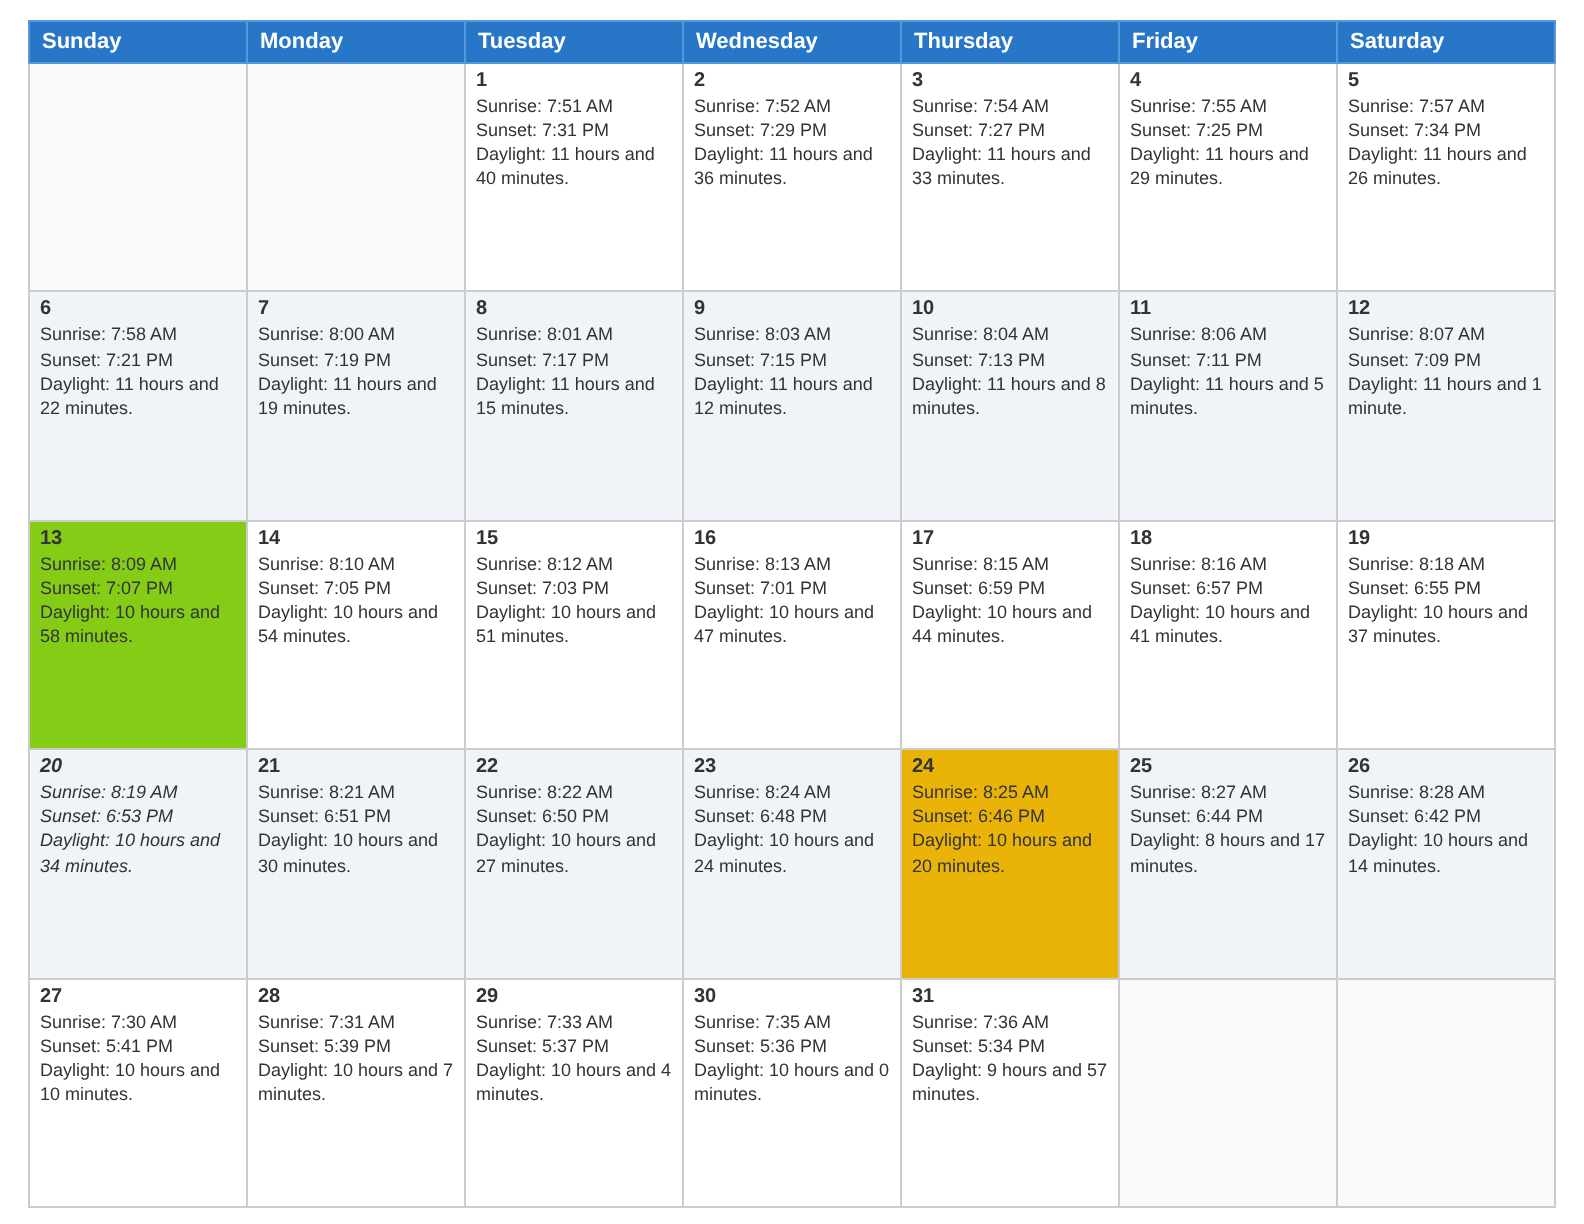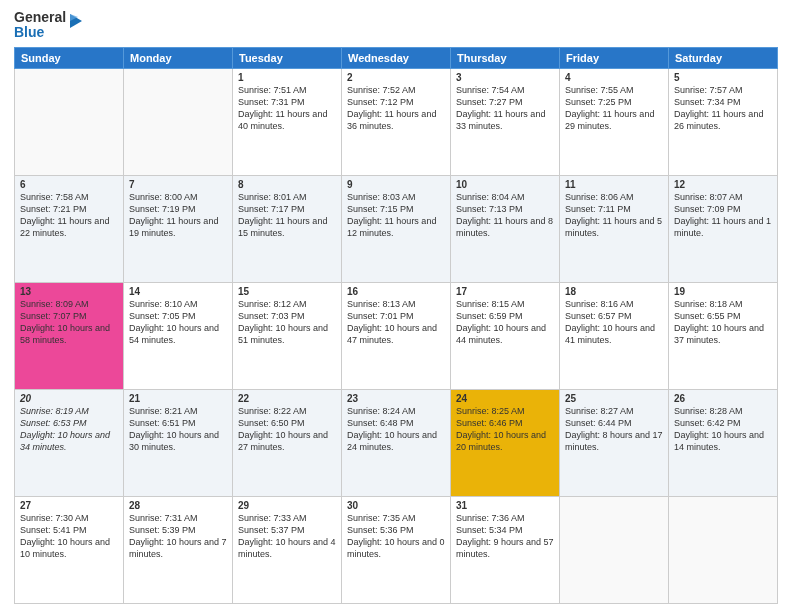--- a/index.html
+++ b/index.html
@@ -82,40 +82,20 @@
       color: #333;
     }
     .empty-cell {
       background: #f9f9f9 !important;
     }
   </style>
 </head>
 <body>
 
 <div class="page">
-  <div class="header">
-    <div class="logo-container">
-    <div style="display:flex;align-items:center;gap:0px;">
-      <div style="display:flex;flex-direction:column;line-height:1.1;">
-        <span style="font-size:14px;font-weight:bold;color:#333;">General</span>
-        <span style="font-size:14px;font-weight:bold;color:#1a6fb5;">Blue</span>
-      </div>
-      <div style="margin-left:2px;margin-top:-4px;">
-        <svg width="14" height="22" viewBox="0 0 14 22">
-          <polygon points="2,4 14,11 2,18" fill="#1a6fb5"></polygon>
-          <polygon points="2,4 10,7 2,11" fill="#5ba3e0" opacity="0.7"></polygon>
-        </svg>
-      </div>
-    </div>
-  </div>
-    <div class="title-area">
-      <div class="month-title"></div>
-      <div class="location"></div>
-    </div>
-  </div>
 
   <table class="calendar-table">
     <thead>
       <tr id="header-row">
           <th>Sunday</th>
           <th>Monday</th>
           <th>Tuesday</th>
           <th>Wednesday</th>
           <th>Thursday</th>
           <th>Friday</th>
@@ -128,21 +108,21 @@
           <td class="empty-cell" style="background: rgb(255, 255, 255);"></td>
           <td style="background: rgb(255, 255, 255);">
           <span class="day-number">1</span>
           <span class="cell-text">Sunrise: 7:51 AM</span><br>
           <span class="cell-text">Sunset: 7:31 PM</span><br>
           <span class="cell-text">Daylight: 11 hours and 40 minutes.</span>
         </td>
           <td style="background: rgb(255, 255, 255);">
           <span class="day-number">2</span>
           <span class="cell-text">Sunrise: 7:52 AM</span><br>
-          <span class="cell-text">Sunset: 7:12 PM</span><br>
+          <span class="cell-text">Sunset: 7:29 PM</span><br>
           <span class="cell-text">Daylight: 11 hours and 36 minutes.</span>
         </td>
           <td style="background: rgb(255, 255, 255);">
           <span class="day-number">3</span>
           <span class="cell-text">Sunrise: 7:54 AM</span><br>
           <span class="cell-text">Sunset: 7:27 PM</span><br>
           <span class="cell-text">Daylight: 11 hours and 33 minutes.</span>
         </td>
           <td style="background: rgb(255, 255, 255);">
           <span class="day-number">4</span>
@@ -195,21 +175,21 @@
           <span class="cell-text">Daylight: 11 hours and 5 minutes.</span>
         </td>
           <td style="background: rgb(240, 244, 248);">
           <span class="day-number">12</span>
           <span class="cell-text">Sunrise: 8:07 AM</span><br>
           <span class="cell-text">Sunset: 7:09 PM</span><br>
           <span class="cell-text">Daylight: 11 hours and 1 minute.</span>
         </td>
         </tr>
         <tr>
-          <td style="background: #ec4899;">
+          <td style="background: #84cc16;">
           <span class="day-number">13</span>
           <span class="cell-text">Sunrise: 8:09 AM</span><br>
           <span class="cell-text">Sunset: 7:07 PM</span><br>
           <span class="cell-text">Daylight: 10 hours and 58 minutes.</span>
         </td>
           <td style="background: rgb(255, 255, 255);">
           <span class="day-number">14</span>
           <span class="cell-text">Sunrise: 8:10 AM</span><br>
           <span class="cell-text">Sunset: 7:05 PM</span><br>
           <span class="cell-text">Daylight: 10 hours and 54 minutes.</span>

